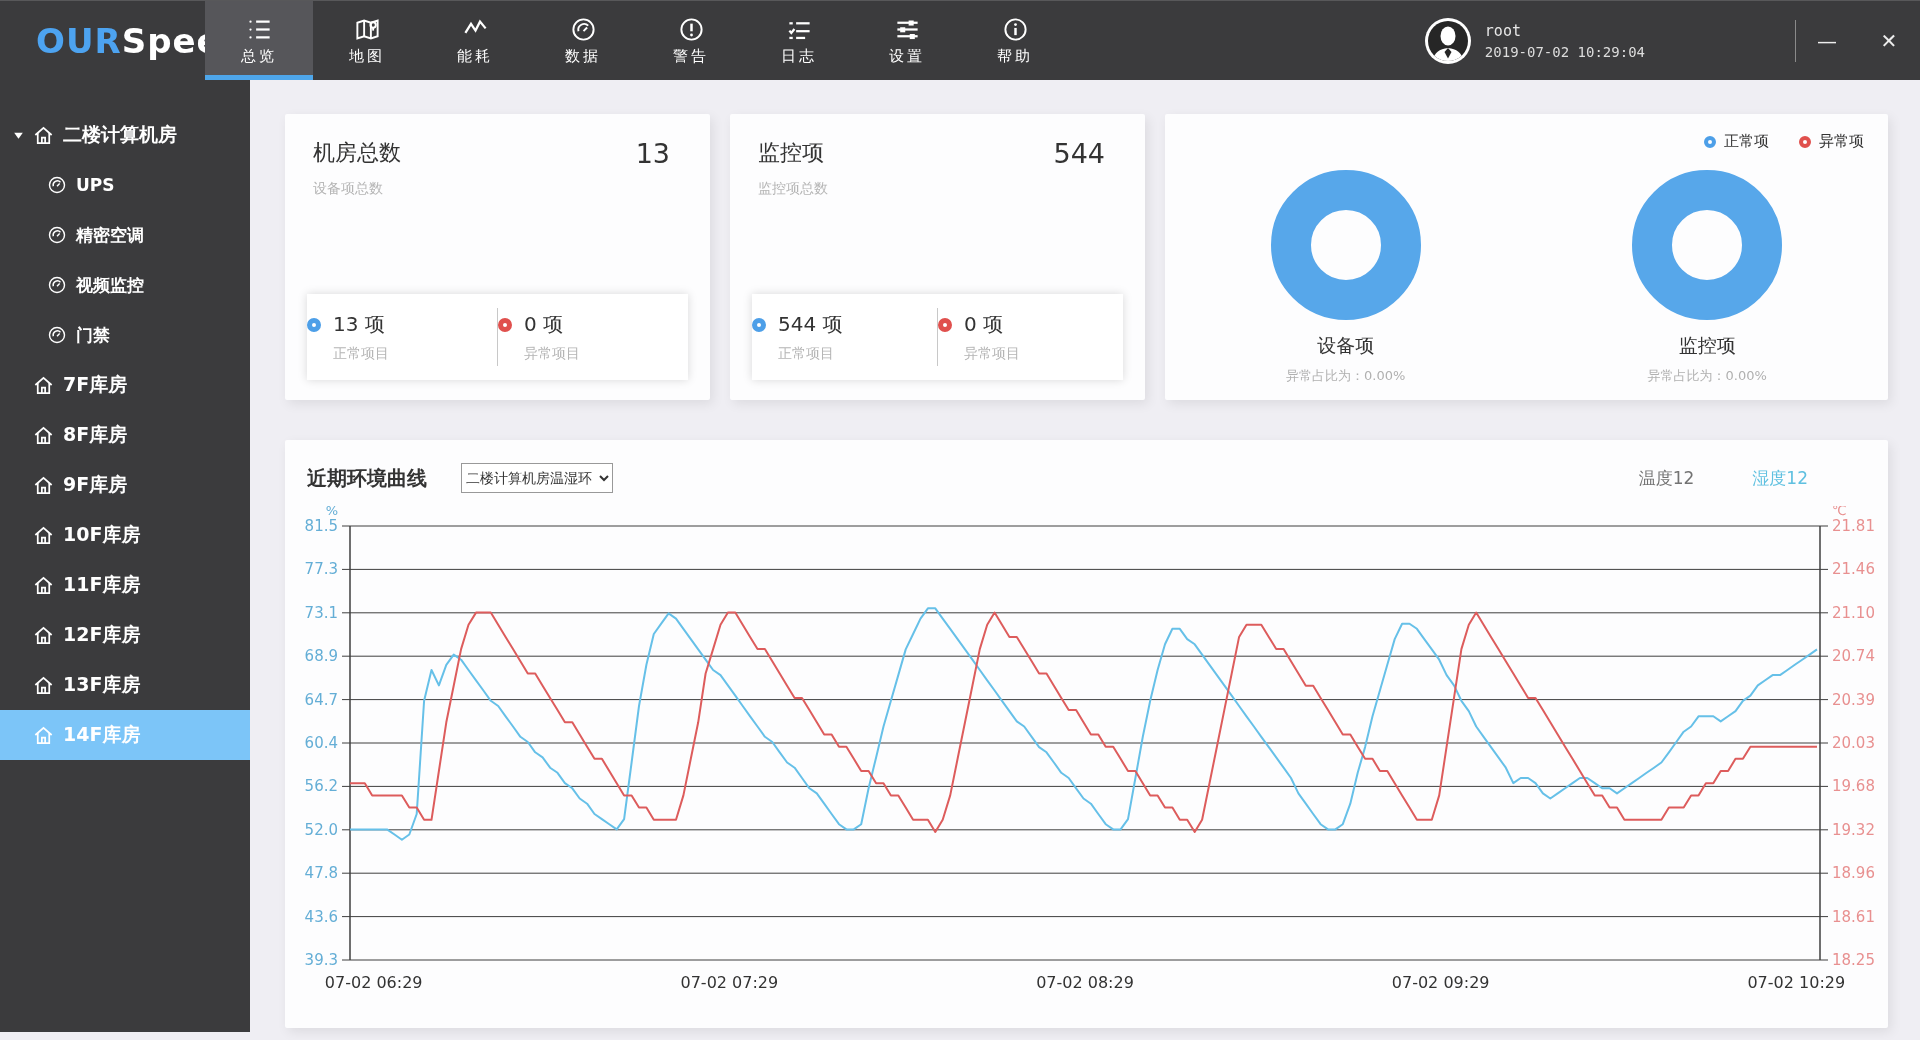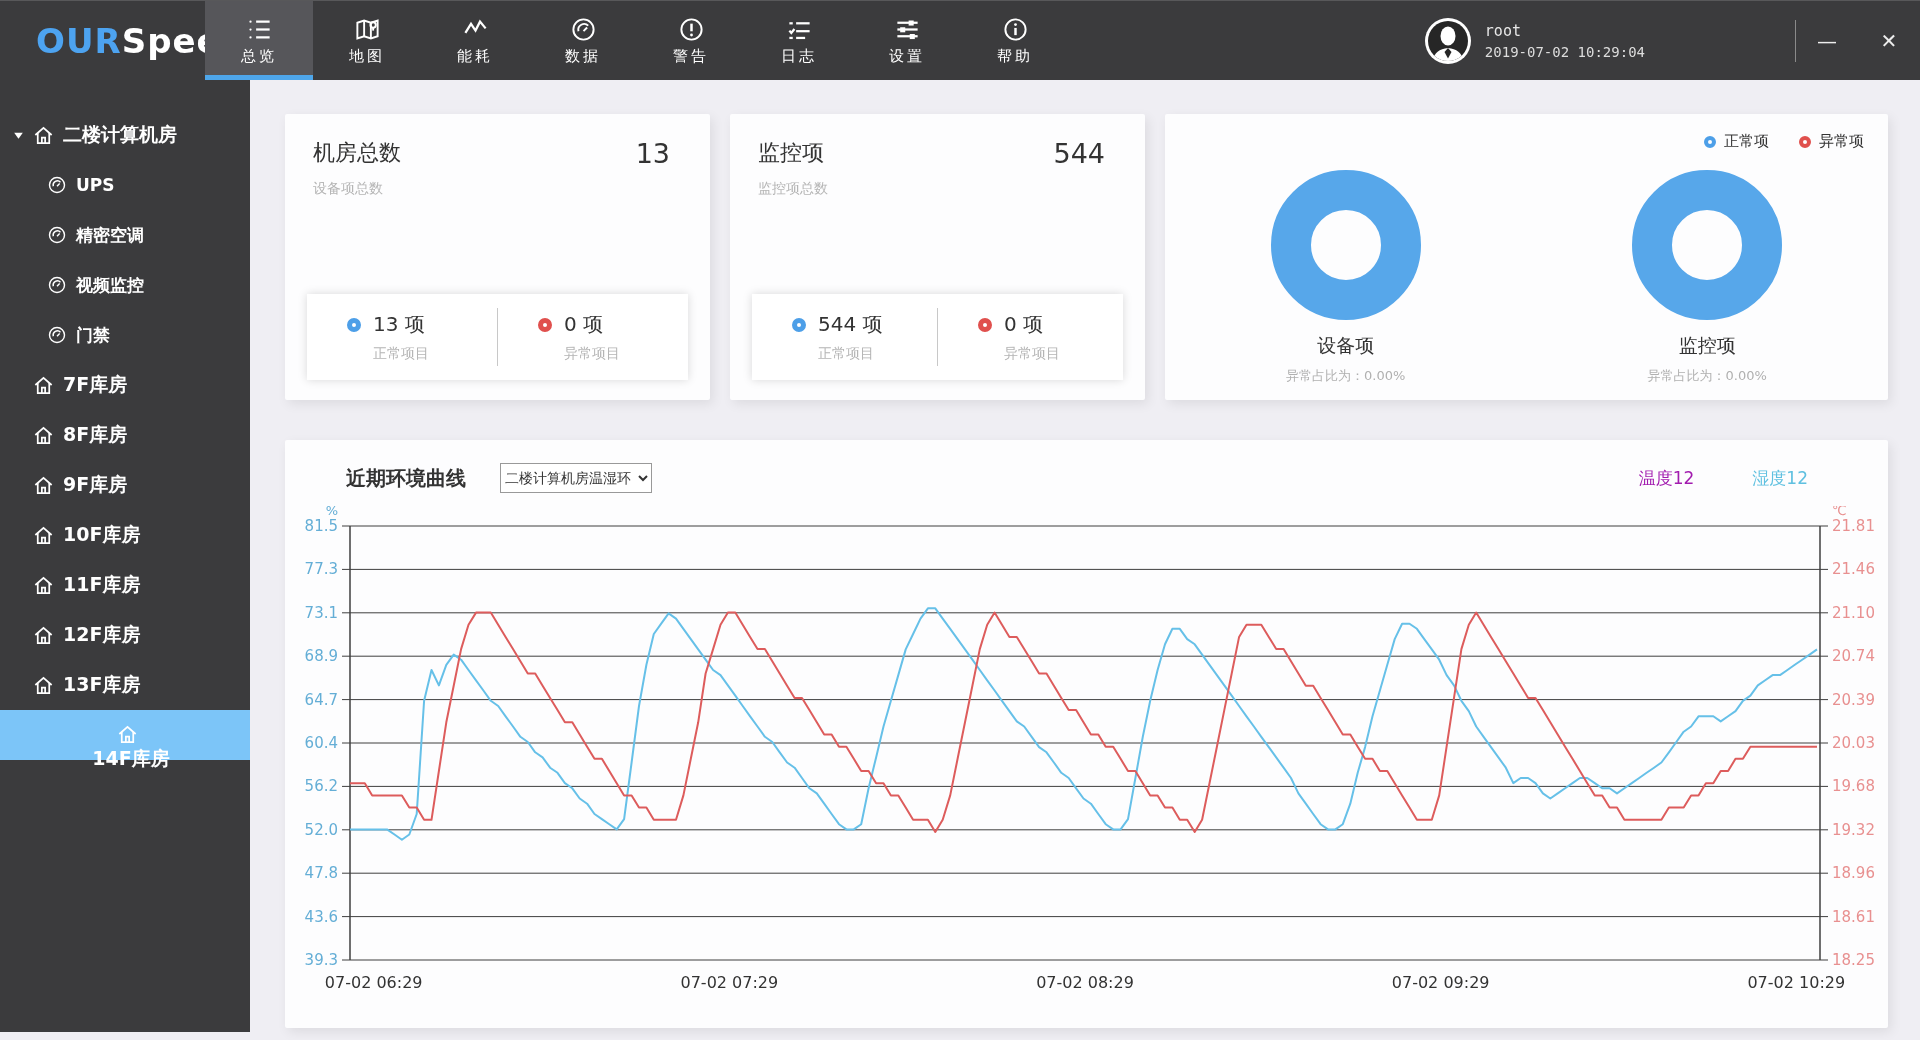--- a/index.html
+++ b/index.html
@@ -25,54 +25,54 @@
   .win-btn { width:62px; text-align:center; color:#eee; font-size:20px; cursor:pointer; line-height:88px; }
 
   
   .layout { display:flex; height:952px; }
   .sidebar { width:250px; background:#3b3b3d; flex-shrink:0; padding-top:30px; color:#fff; }
   .side-item { height:50px; display:flex; align-items:center; padding-left:12px; cursor:pointer; font-weight:bold; font-size:19px; }
   .side-item .caret { width:20px; height:13px; flex-shrink:0; color:#fff; }
   .side-item .caret svg { width:13px; height:13px; display:block; }
   .side-item .home-ic { width:23px; height:23px; margin-right:8px; flex-shrink:0; }
   .side-item .home-ic svg { width:23px; height:23px; display:block; }
-  .side-item.active { background:#7cc5f8;flex-direction:column; }
+  .side-item.active { background:#7cc5f8; }
   .side-sub { height:50px; display:flex; align-items:center; padding-left:47px; cursor:pointer; font-weight:bold; font-size:17px; }
   .side-sub .gauge-ic { width:20px; height:20px; margin-right:9px; flex-shrink:0; }
   .side-sub .gauge-ic svg { width:20px; height:20px; display:block; }
 
   .main { flex:1; padding:34px 32px 0 35px; }
 
   
   .cards-row { display:flex; gap:20px; height:286px; }
   .card { background:#fdfdfe; border-radius:2px; box-shadow:3px 4px 12px rgba(0,0,0,0.08); position:relative; }
   .card1 { width:425px; } .card2 { width:415px; } .card3 { flex:1; }
   .stat-card { padding:24px 28px; }
   .card-title { font-size:22px; color:#333; }
   .card-sub { font-size:14px; color:#b5b5b5; margin-top:12px; }
   .card-total { position:absolute; top:24px; right:40px; font-size:27px; color:#333; }
   .stat-box { position:absolute; left:22px; right:22px; bottom:20px; height:86px; background:#fff; box-shadow:0 0 9px rgba(0,0,0,0.15); display:flex; align-items:center; }
-  .stat-cell { flex:1; padding-left:40px; }
+  .stat-cell { flex:1; }
   .stat-div { width:1px; height:58px; background:#c8c8c8; }
   .stat-value { display:flex; align-items:center; gap:12px; font-size:20px; color:#333; }
   .ring { width:14px; height:14px; border-radius:50%; border:5px solid #4d9fe8; flex-shrink:0; }
   .stat-label { margin-left:26px; margin-top:7px; font-size:14px; color:#b5b5b5; }
 
   .donut-legend { position:absolute; top:18px; right:24px; display:flex; gap:30px; }
   .legend-item { display:flex; align-items:center; gap:8px; font-size:15px; color:#333; cursor:pointer; }
   .ring.small { width:12px; height:12px; border-width:4px; }
   .donut-row { display:flex; padding-top:56px; }
   .donut-group { flex:1; text-align:center; }
   .donut { width:150px; height:150px; border-radius:50%; border:40px solid #57a7ea; margin:0 auto; }
   .donut-label { font-size:19px; color:#333; margin-top:13px; }
   .donut-sub { font-size:13px; color:#b0b0b0; margin-top:8px; }
 
   
   .chart-panel { margin-top:40px; height:588px; background:#fdfdfe; border-radius:2px; box-shadow:3px 4px 12px rgba(0,0,0,0.08); padding-top:22px; }
-  .chart-header { display:flex; align-items:center; padding:0 80px 0 22px; height:32px;margin-left:39px; }
+  .chart-header { display:flex; align-items:center; padding:0 80px 0 22px; height:32px; }
   .chart-title { font-size:20px; color:#333; font-weight:bold; }
   .room-select { margin-left:34px; width:152px; height:30px; font-size:14px; color:#333; border:1px solid #999; background:#fff; }
   .range-btns { margin-left:40px; display:flex; gap:14px; }
   .range-btn { min-width:64px; height:30px; padding:0 10px; border:none; border-radius:3px; background:#cbcbcb; color:#fff; font-size:15px; cursor:pointer; font-family:inherit; }
   .range-btn.active { background:#2e8ee8; }
   .chart-legend { margin-left:auto; display:flex; gap:58px; }
   .chart-legend-item { font-size:17px; cursor:pointer; }
   .chart-svg-wrap { margin-top:12px; }
 </style>
 </head>
@@ -425,21 +425,21 @@
         </div>
       </div>
 
       <div class="chart-panel">
         <div class="chart-header">
           <div class="chart-title">近期环境曲线</div>
           <select class="room-select">
             <option>二楼计算机房温湿环</option>
           </select>
           <div class="chart-legend">
-            <span class="chart-legend-item" style="color: #a21caf;">温度12</span>
+            <span class="chart-legend-item" style="color: #737373;">温度12</span>
             <span class="chart-legend-item" style="color: rgb(95, 192, 224);">湿度12</span>
           </div>
         </div>
         <div class="chart-svg-wrap" id="chart-wrap"><svg viewBox="0 0 1603 520" width="1603" height="520">
               <line x1="65" y1="20" x2="1535" y2="20" stroke="#3f3f3f" stroke-width="1"></line>
               <line x1="57" y1="20" x2="65" y2="20" stroke="#3f3f3f" stroke-width="1"></line>
               <line x1="1535" y1="20" x2="1543" y2="20" stroke="#3f3f3f" stroke-width="1"></line>
               <text x="53" y="25" fill="#64aed6" text-anchor="end" font-size="15">81.5</text>
               <text x="1547" y="25" fill="#e89090" text-anchor="start" font-size="15">21.81</text>
               <line x1="65" y1="63.4" x2="1535" y2="63.4" stroke="#3f3f3f" stroke-width="1"></line>

